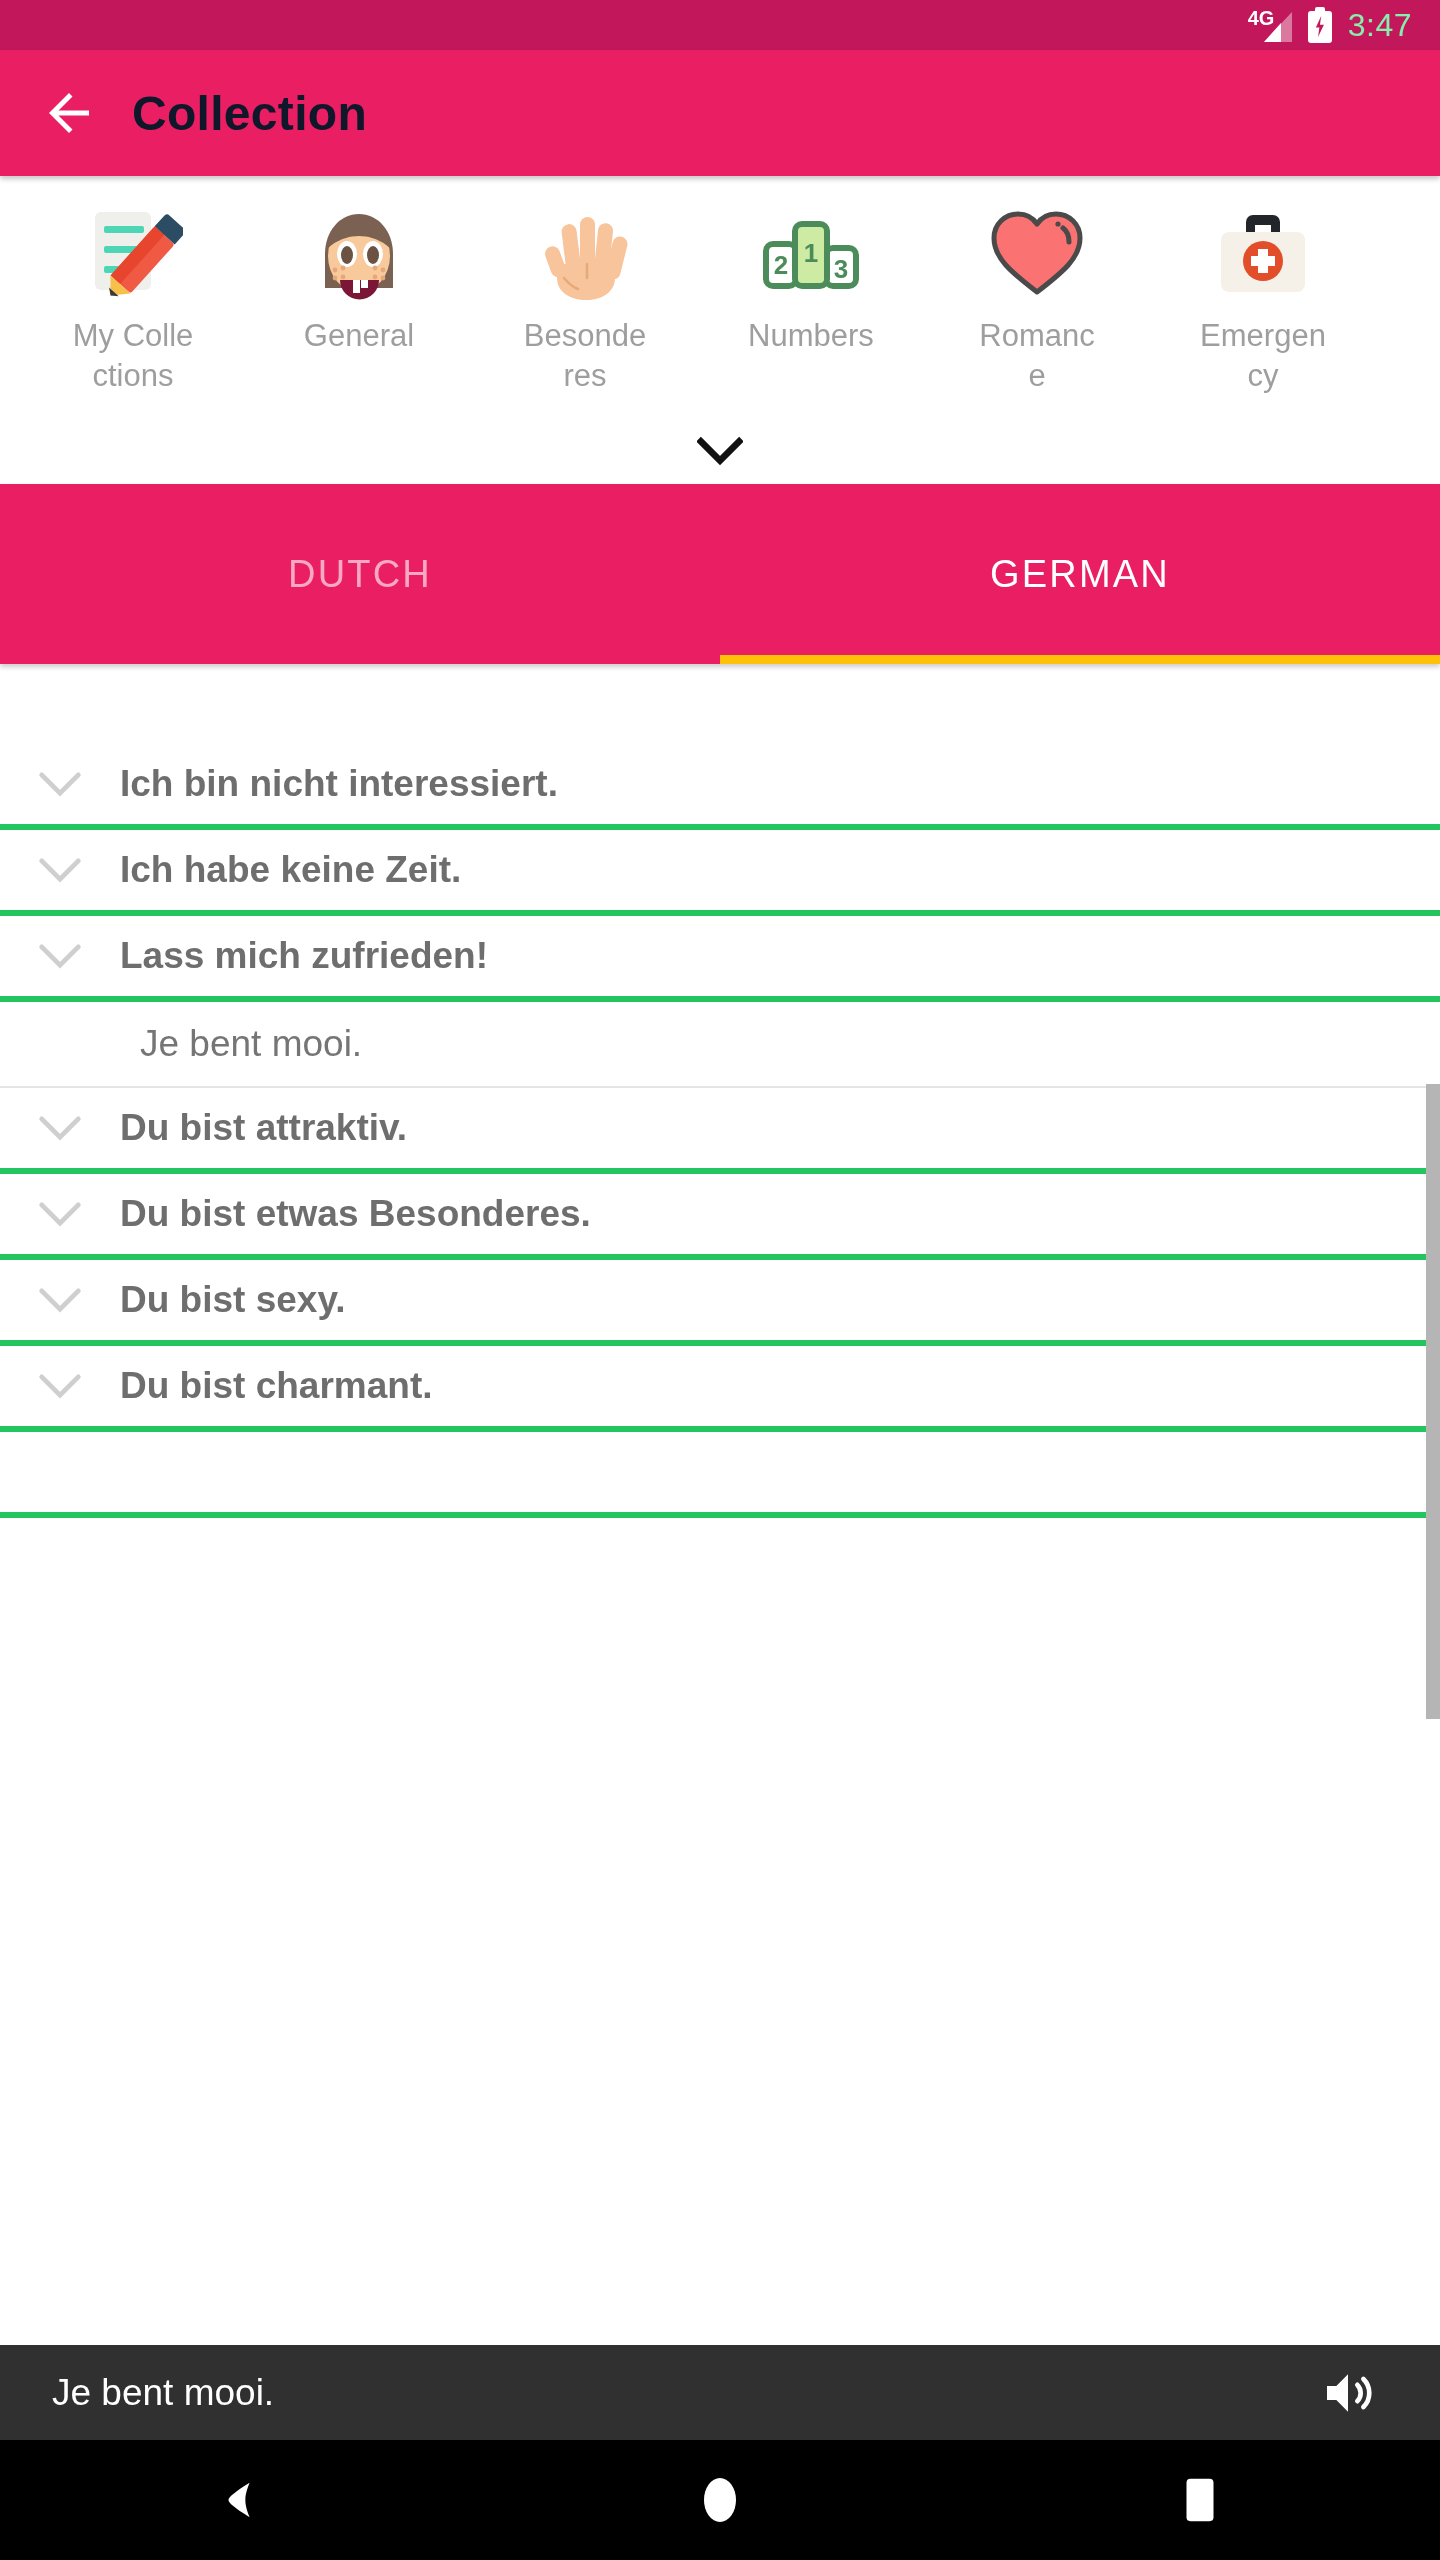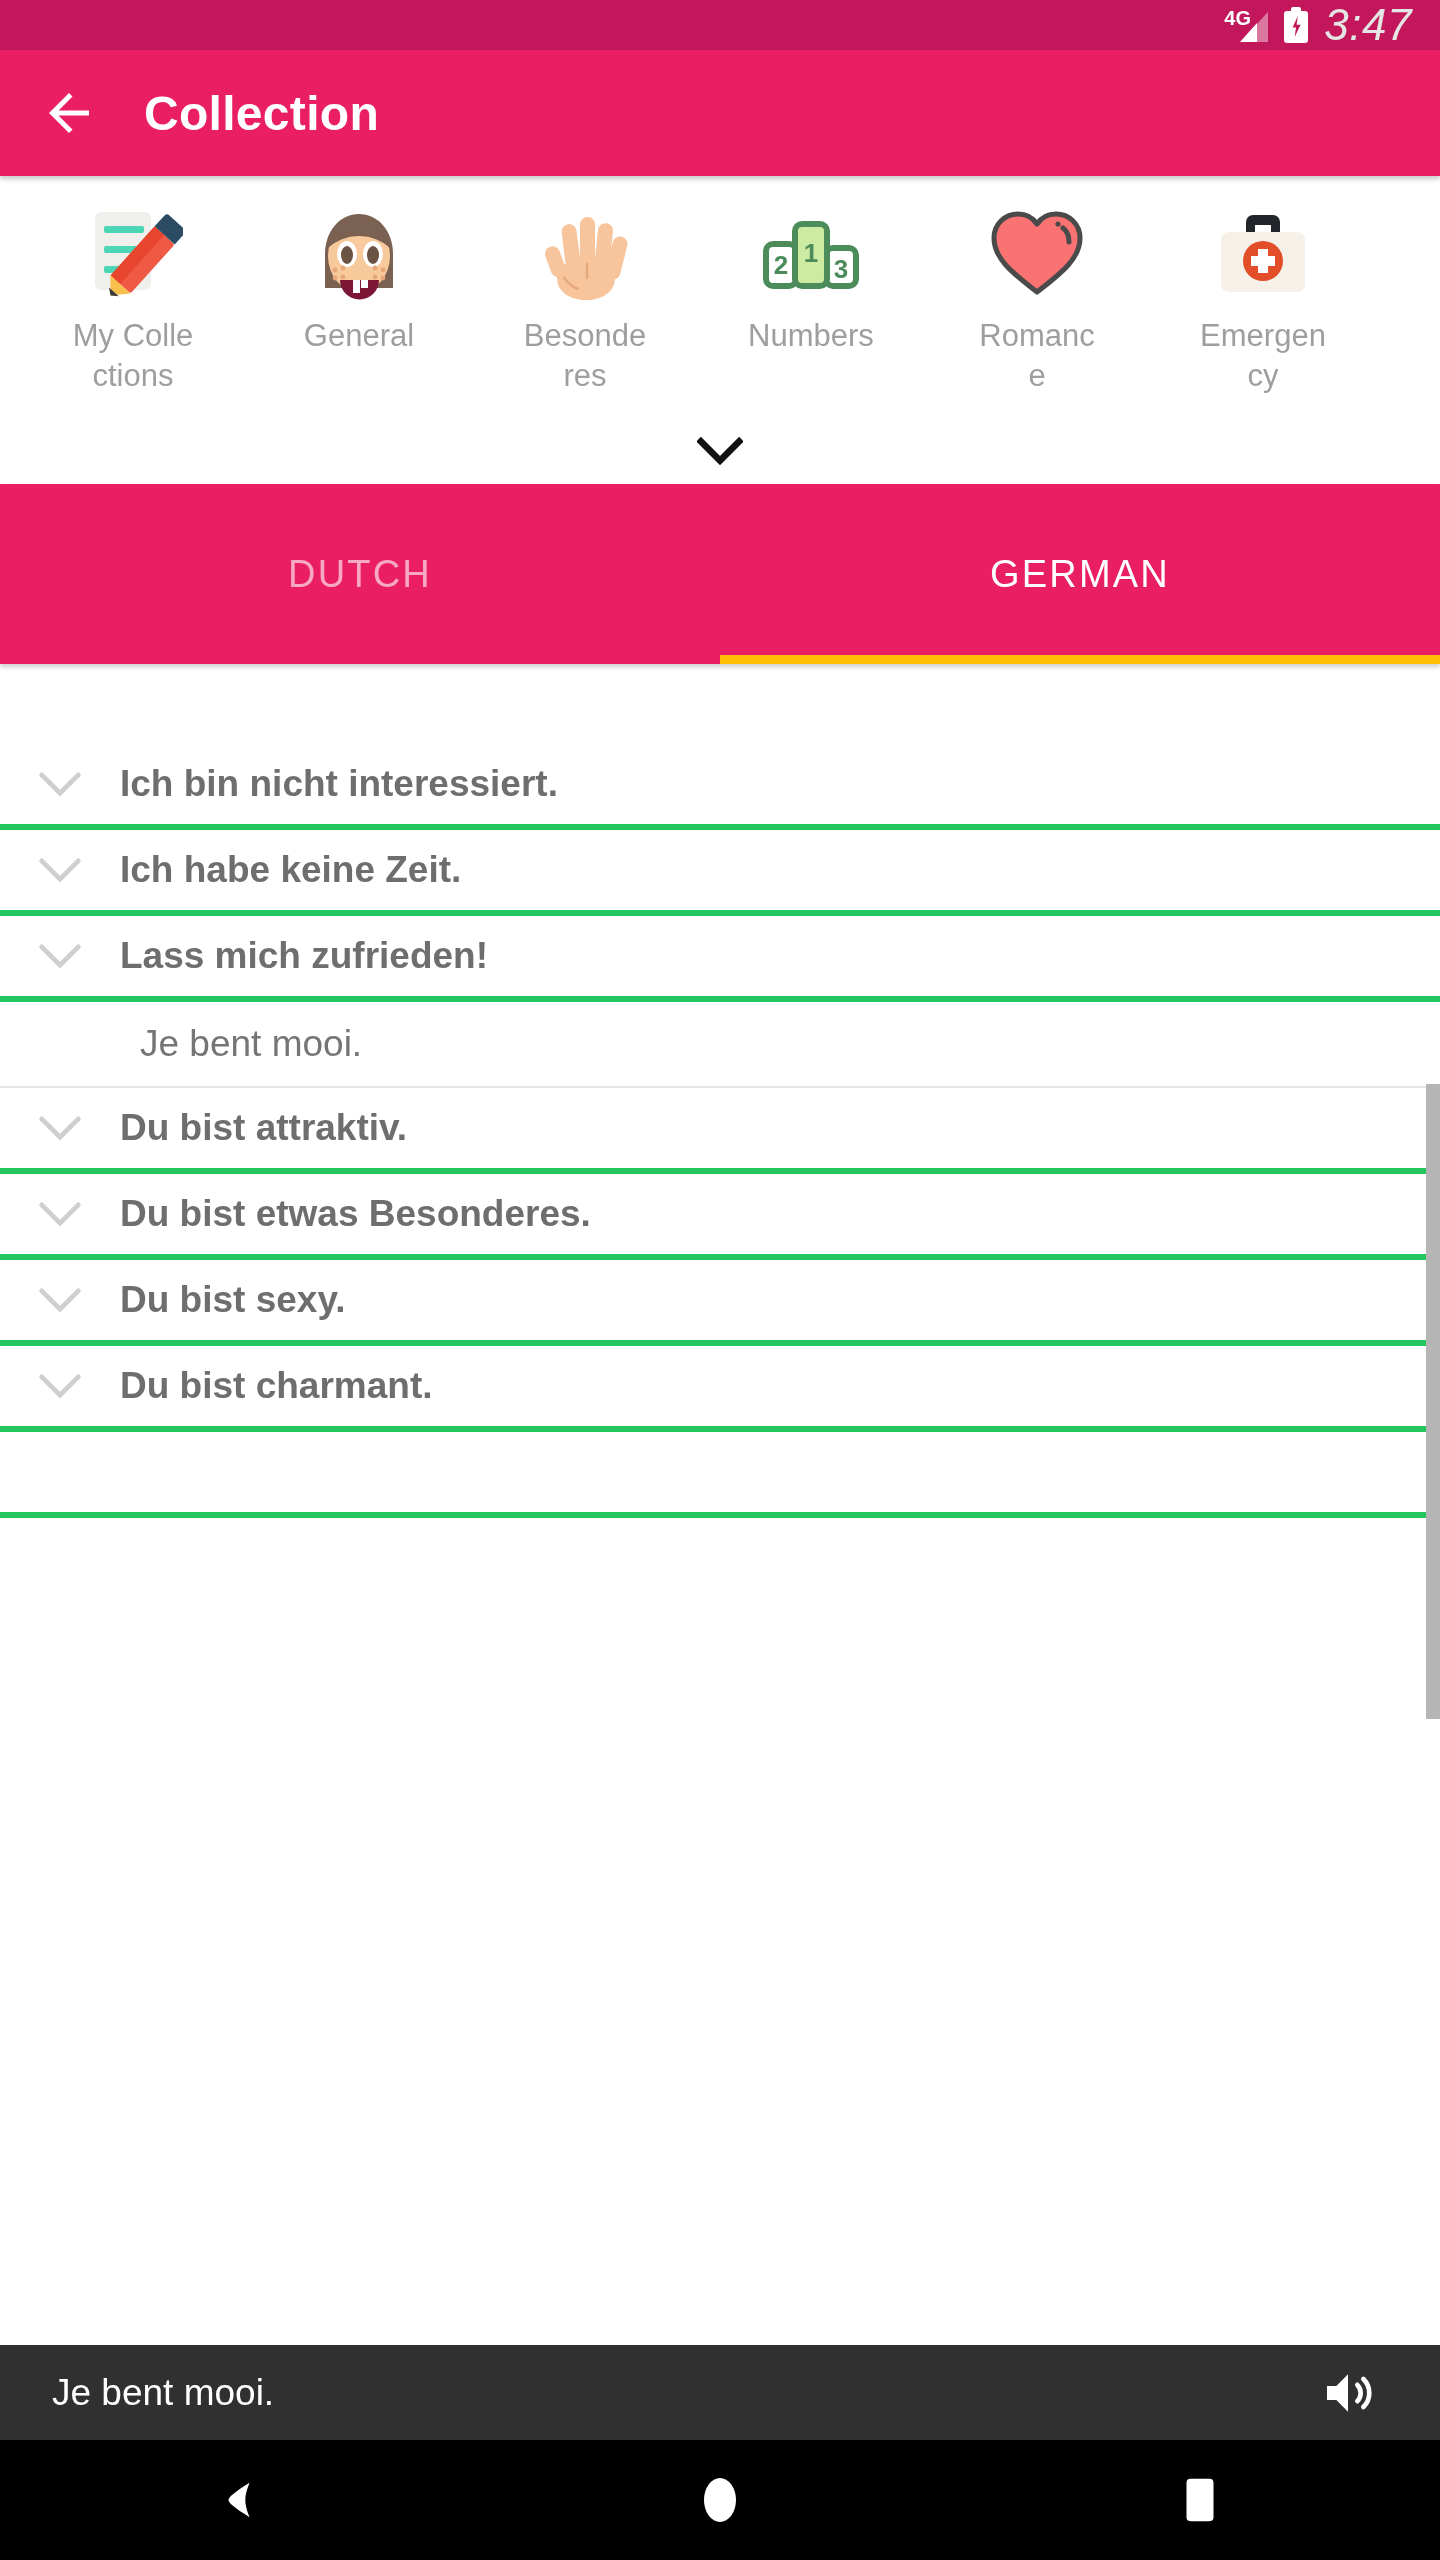--- a/index.html
+++ b/index.html
@@ -43,37 +43,37 @@
   }
   .sb-batt .cap{
     position:absolute; left:7px; top:0; width:10px; height:5px;
     background:#ffffff; border-radius:2px 2px 0 0;
   }
   .sb-batt .bolt{
     position:absolute; left:6px; top:9px; width:12px; height:21px;
     background:#C2185B;
     clip-path:polygon(62% 0,18% 55%,47% 55%,36% 100%,85% 42%,52% 42%);
   }
-  .sb-time{ font-size:44px; color:#e5e5e5; letter-spacing:0.5px;font-style:italic; }
+  .sb-time{ font-size:32px; color:#86efac; letter-spacing:0.5px; }
 
   
   .appbar{
     height:126px; background:#E91E63;
     display:flex; align-items:center;
     box-shadow:0 3px 5px rgba(0,0,0,0.22);
     position:relative; z-index:5;
   }
   .back-btn{
     width:110px; height:110px; margin-left:14px;
     display:flex; align-items:center; justify-content:center;
     cursor:pointer;
   }
   .appbar-title{
-    font-size:48px; font-weight:bold; color:#ffffff;
-    margin-left:20px; letter-spacing:0.3px;
+    font-size:48px; font-weight:bold; color:#0f172a;
+    margin-left:8px; letter-spacing:0.3px;
   }
 
   
   .cat-strip{
     background:#ffffff; position:relative;
     padding-top:22px; height:308px;
   }
   .cat-row{
     display:flex; align-items:flex-start;
     padding:0 20px;

